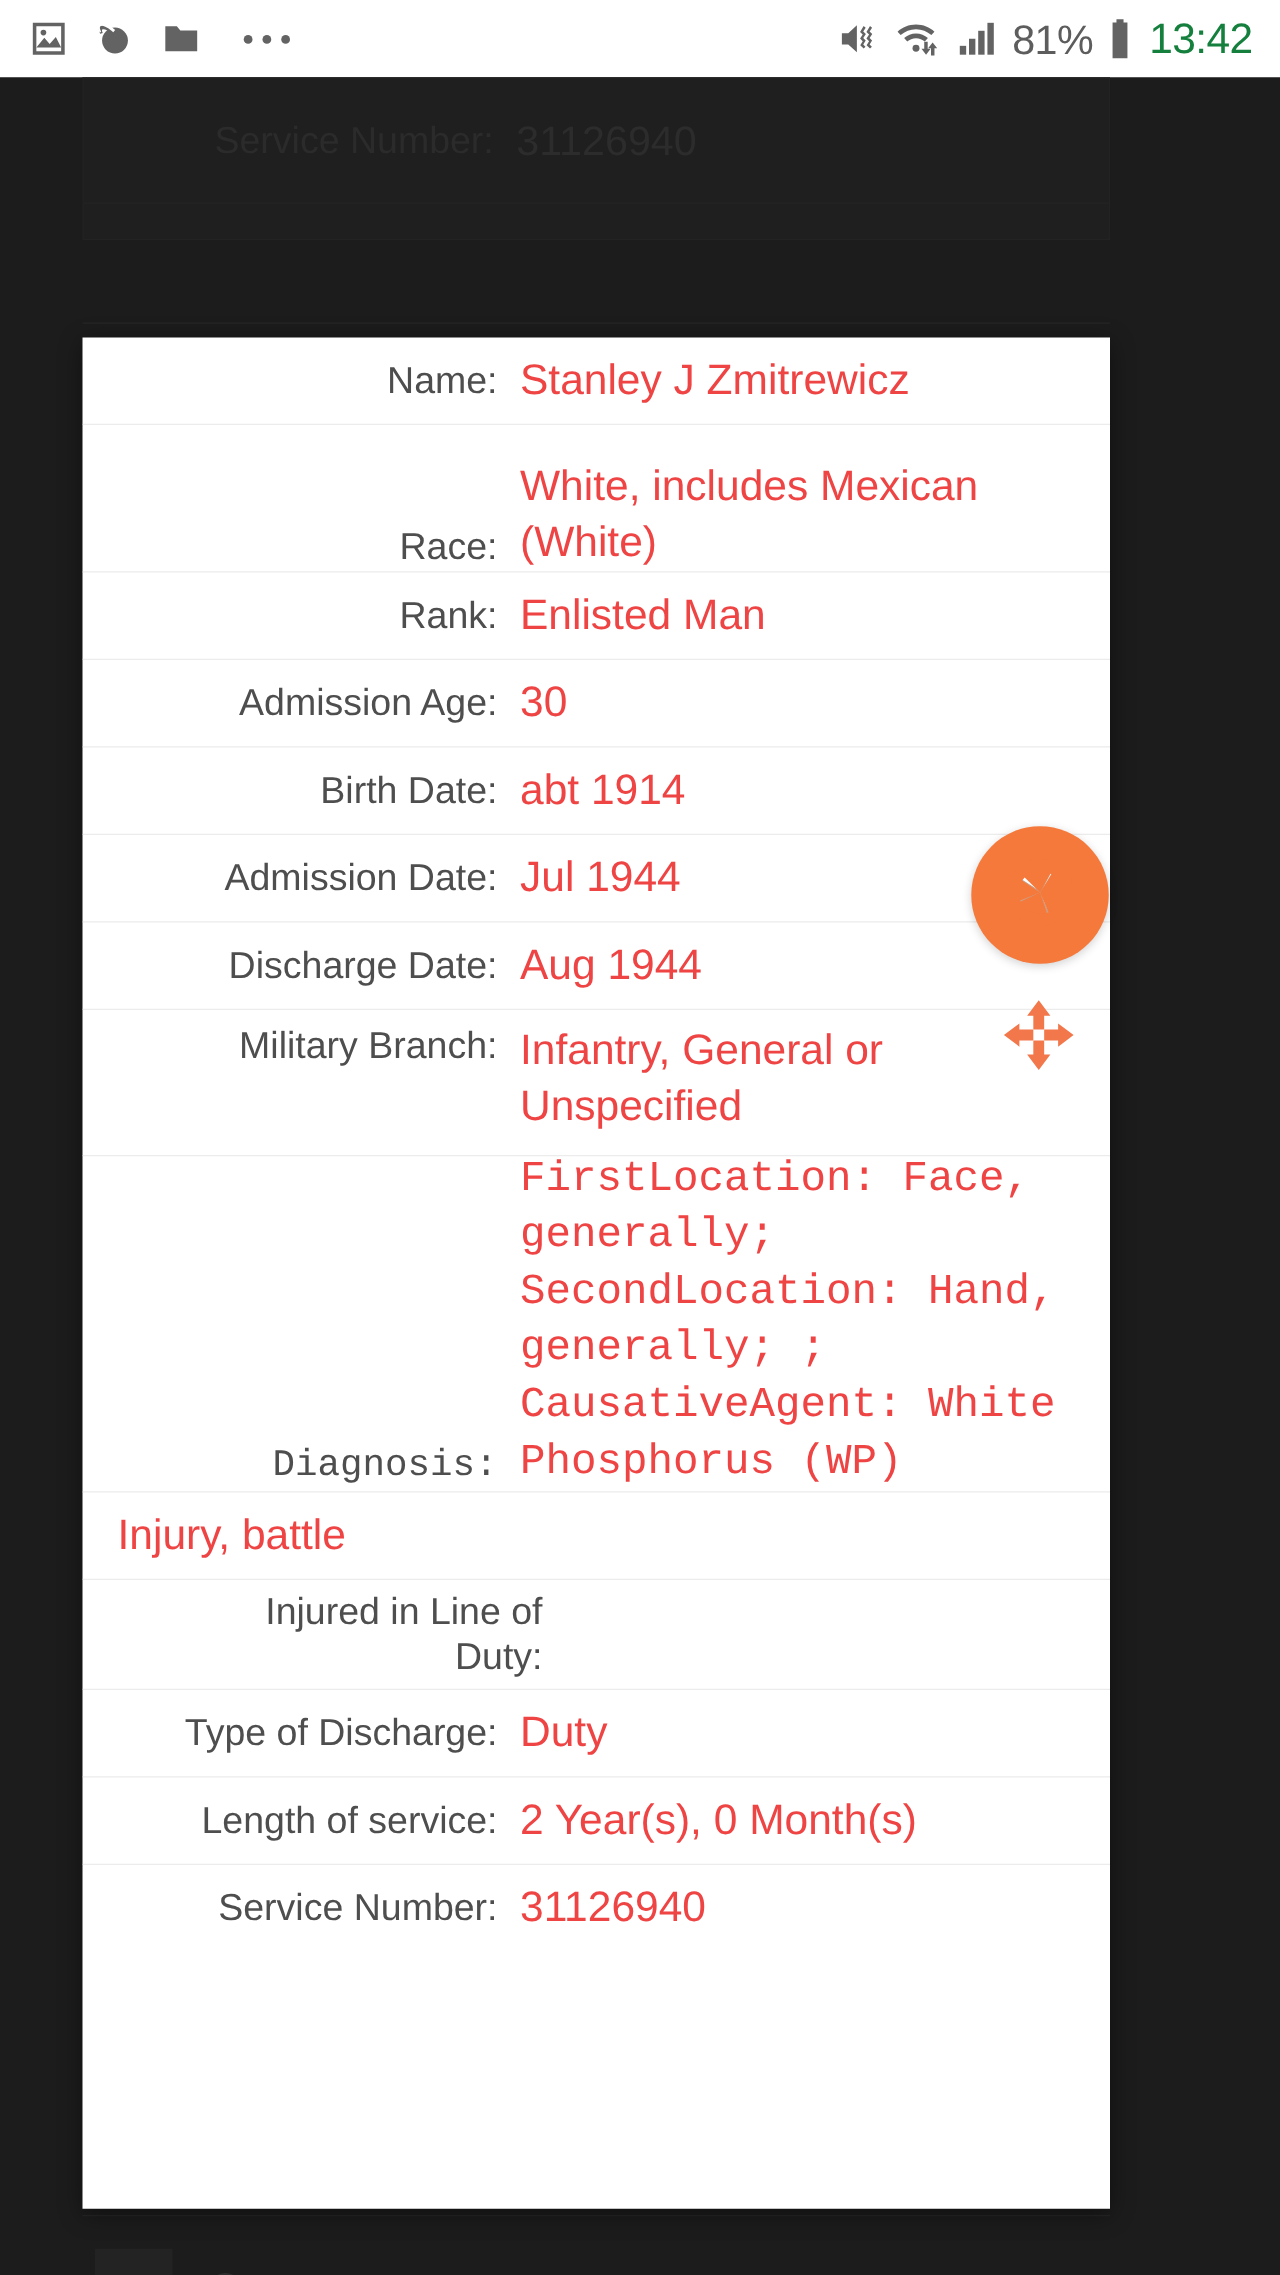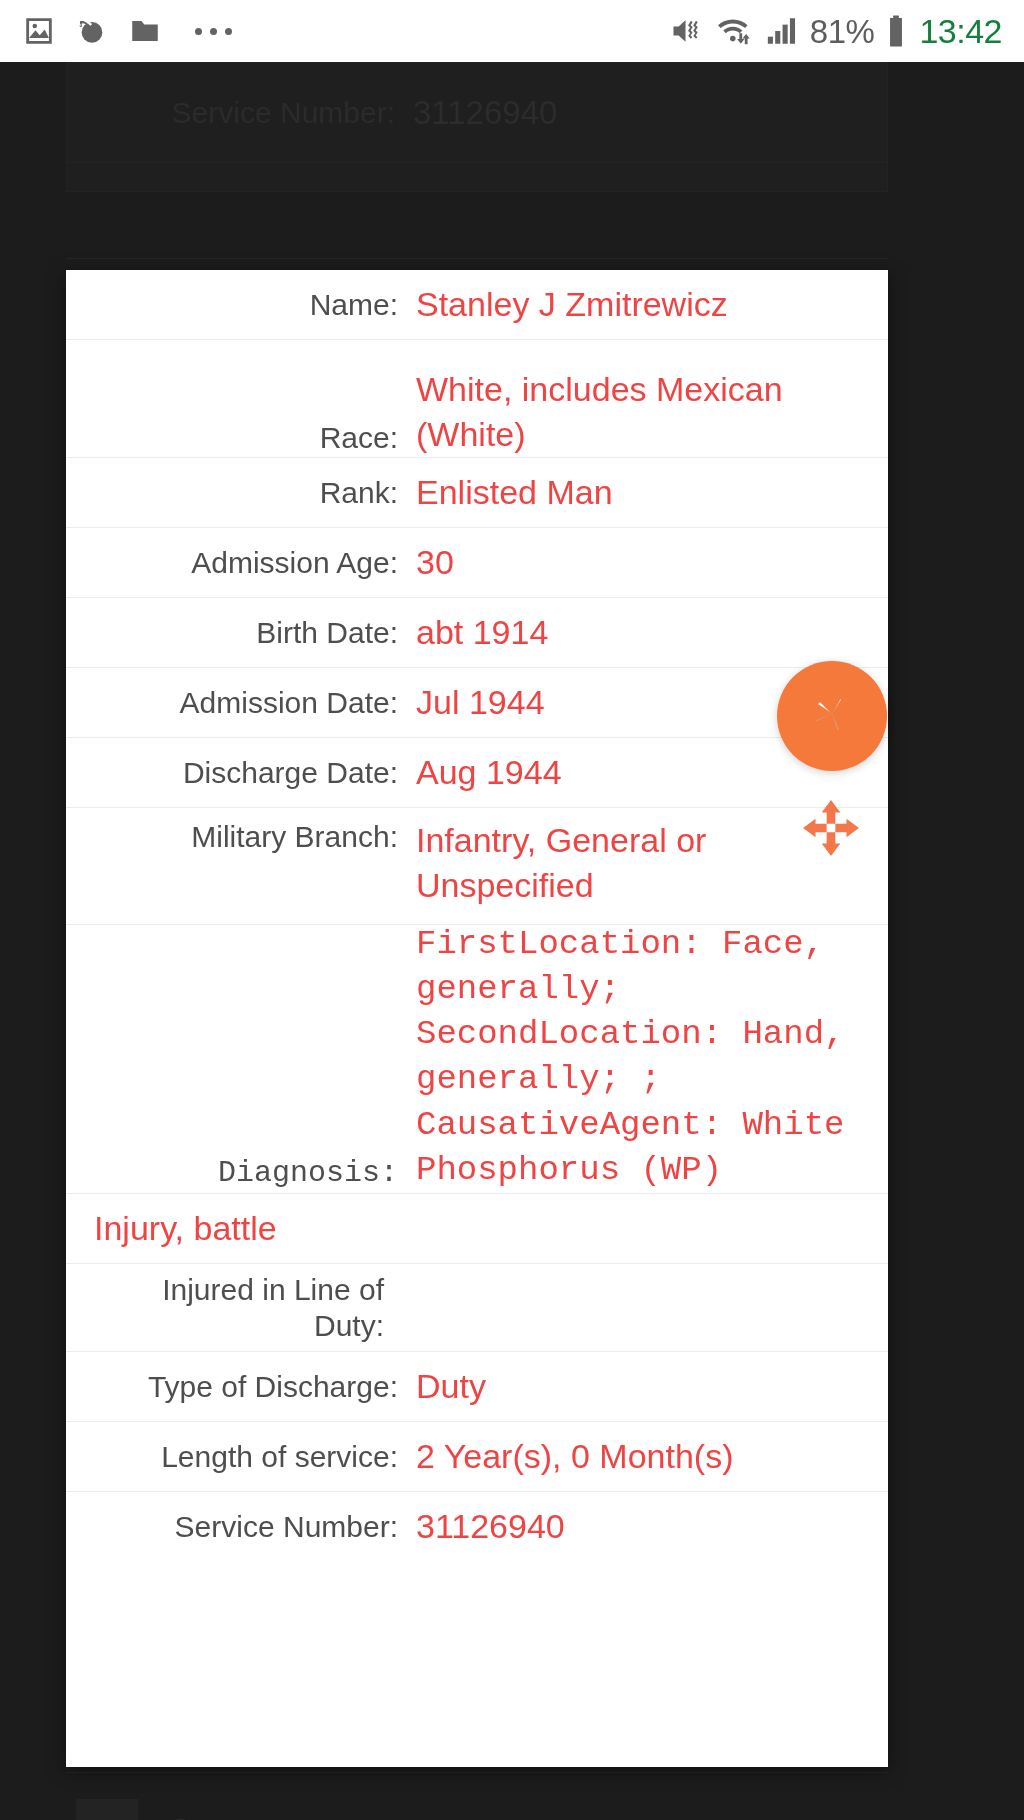--- a/index.html
+++ b/index.html
@@ -263,21 +263,21 @@
   <div class="row r-diag">
     <div class="label">Diagnosis:</div>
     <div class="value" style="max-width:432px">FirstLocation: Face, generally; SecondLocation: Hand, generally; ; CausativeAgent: White Phosphorus (WP)</div>
   </div>
 
   <div class="row r-injtype">
     <div class="value">Injury, battle</div>
   </div>
 
   <div class="row r-lod">
-    <div class="label" style="max-width:240px; margin-left:68px">Injured in Line of Duty:</div>
+    <div class="label" style="max-width:240px; margin-left:118px">Injured in Line of Duty:</div>
   </div>
 
   <div class="row r-disch">
     <div class="label">Type of Discharge:</div>
     <div class="value">Duty</div>
   </div>
 
   <div class="row r-len">
     <div class="label">Length of service:</div>
     <div class="value">2 Year(s), 0 Month(s)</div>

